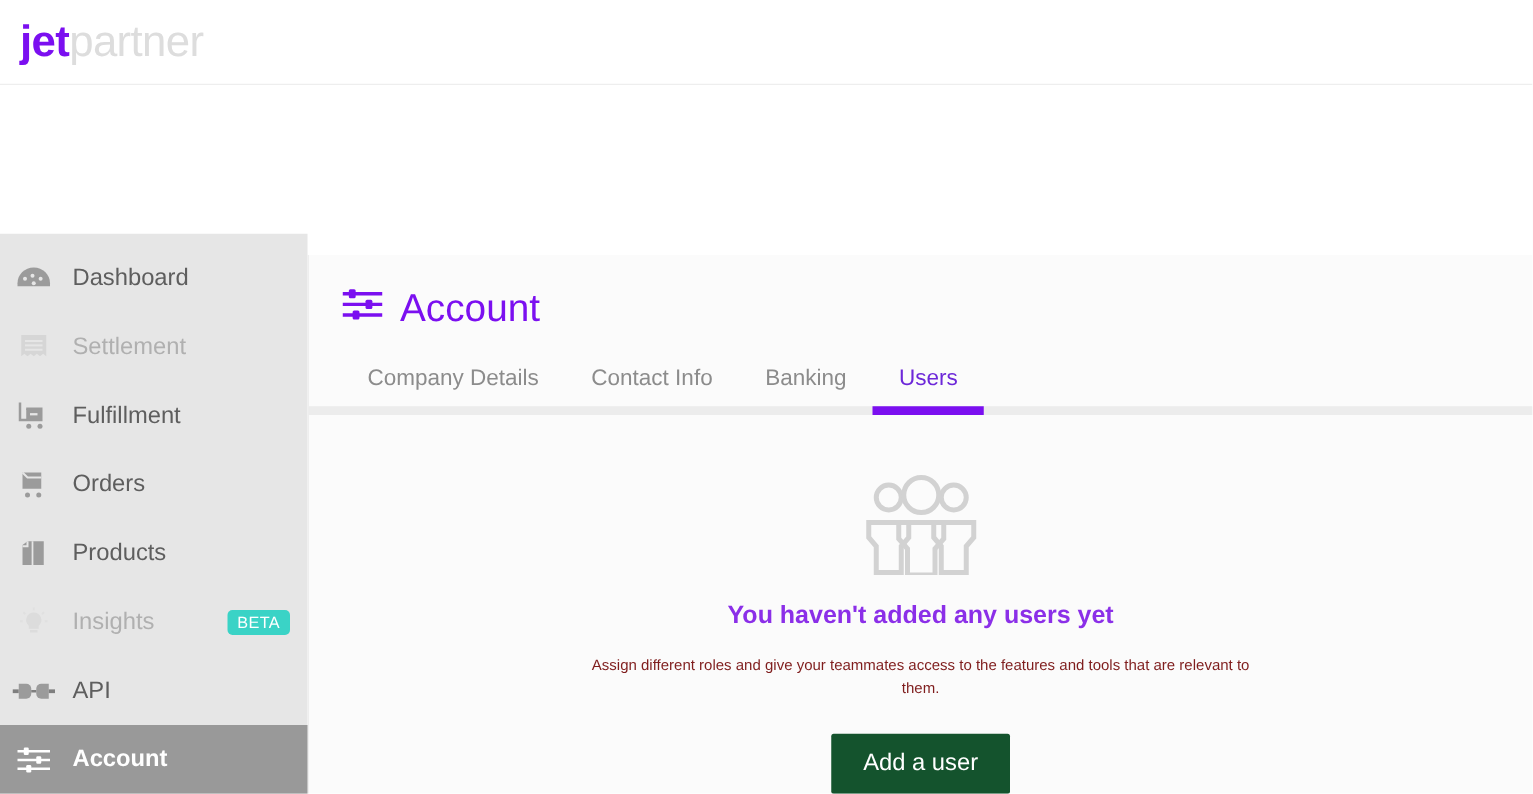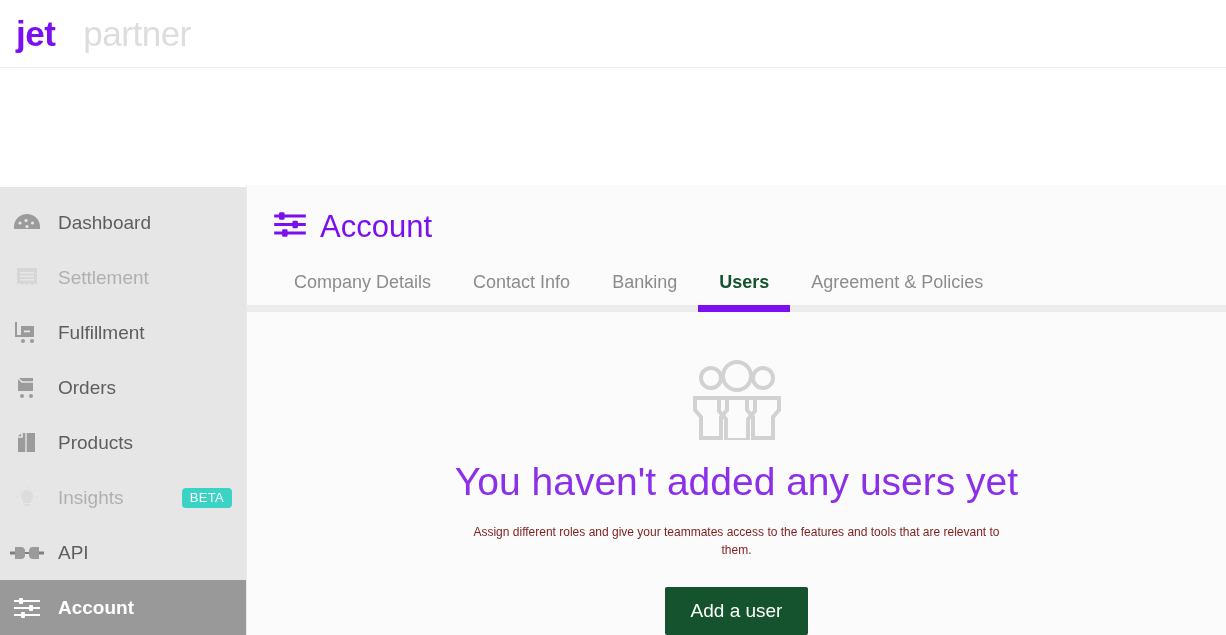--- a/index.html
+++ b/index.html
@@ -27,21 +27,20 @@
     align-items: center;
     padding-left: 16px;
     border-bottom: 1px solid #eeeeee;
   }
   .logo {
     font-size: 35px;
     letter-spacing: -0.5px;
     display: flex;
     align-items: baseline;
     font-weight: 700;
-    gap: 28px;
   }
   .logo-jet {
     color: #7b0ff0;
     font-weight: 700;
     position: relative;
   }
   .logo-partner {
     color: #dddddd;
     font-weight: 400;
     letter-spacing: -0.5px;
@@ -135,22 +134,22 @@
   }
   .tab {
     font-size: 18px;
     color: #8c8c8c;
     padding: 8px 21px 12px 21px;
     cursor: pointer;
     position: relative;
     white-space: nowrap;
   }
   .tab.active {
-    color: #14532d;
-    font-weight: 700;
+    color: #6d28d9;
+    font-weight: 400;
   }
   .tab.active::after {
     content: "";
     position: absolute;
     left: 0;
     right: 0;
     bottom: -7px;
     height: 7px;
     background: #7b0ff0;
   }
@@ -160,22 +159,22 @@
     flex: 1 1 auto;
     display: flex;
     flex-direction: column;
     align-items: center;
     padding-top: 48px;
     min-height: 0;
   }
   .empty-icon { margin-bottom: 16px; }
   .empty-title {
     color: #8b2fe8;
-    font-size: 39px;
-    font-weight: 400;
+    font-size: 20px;
+    font-weight: 700;
     text-align: center;
     margin-bottom: 20px;
   }
   .empty-sub {
     color: #7f1d1d;
     font-size: 12px;
     line-height: 1.45;
     text-align: center;
     max-width: 540px;
     margin-bottom: 28px;
@@ -331,21 +330,20 @@
             </svg>
         </span>
         <span class="page-title">Account</span>
       </div>
 
       <div class="tabs">
         <div class="tab">Company Details</div>
         <div class="tab">Contact Info</div>
         <div class="tab">Banking</div>
         <div class="tab active">Users</div>
-        <div class="tab">Agreement &amp; Policies</div>
       </div>
 
       <div class="content">
         <div class="empty-icon">
           <svg width="100" height="80" viewBox="0 0 100 80">
             <g fill="none" stroke="#d2d2d2" stroke-width="4">
               <circle cx="24" cy="18" r="10"></circle>
               <circle cx="76" cy="18" r="10"></circle>
               <circle cx="50" cy="16" r="14"></circle>
               <path d="M8 38h32v12l-6 7v21H14V57l-6-7z"></path>

